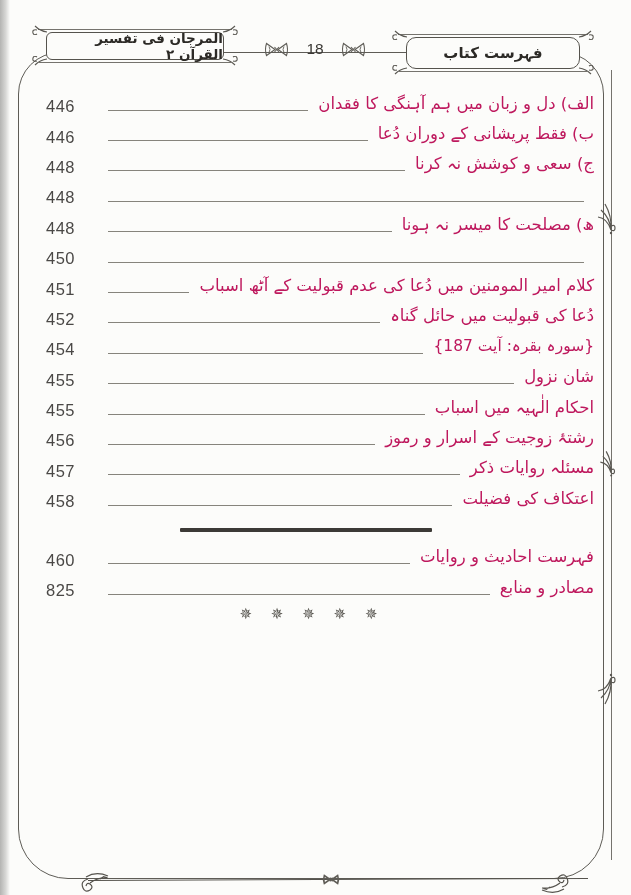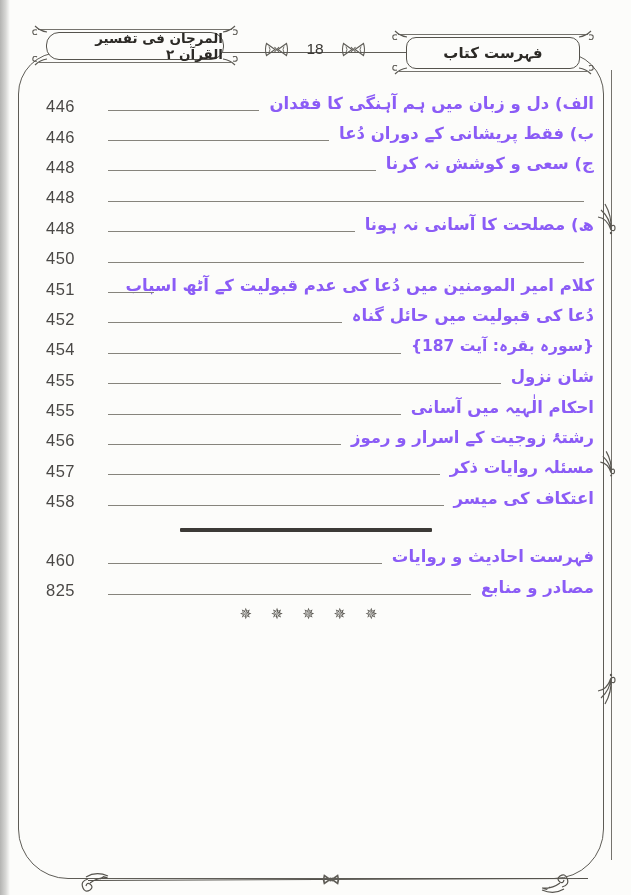--- a/index.html
+++ b/index.html
@@ -42,21 +42,21 @@
     color:#2c2a26;font-weight:bold;
   }
   .hbox::before{
     content:"";position:absolute;left:-9px;right:-9px;top:-4px;
     border-top:1.1px solid #75736d;
   }
   .hbox::after{
     content:"";position:absolute;left:-9px;right:-9px;bottom:-4px;
     border-top:1.1px solid #75736d;
   }
-  .hbox-left{left:46px;top:32px;width:176px;height:26px;border-radius:13px;font-size:13.5px;}
+  .hbox-left{left:46px;top:32px;width:176px;height:26px;border-radius:6px;font-size:13.5px;}
   .hbox-right{left:406px;top:37px;width:172px;height:30px;border-radius:10px;font-size:15px;}
   .corner-curl{position:absolute;width:17px;height:13px;}
   .corner-curl svg{display:block;}
   .cc-tl{left:-16px;top:-11px;}
   .cc-tr{right:-16px;top:-11px;transform:scaleX(-1);}
   .cc-bl{left:-16px;bottom:-10px;transform:scaleY(-1);}
   .cc-br{right:-16px;bottom:-10px;transform:scale(-1,-1);}
   
   .pageno-wrap{
     position:absolute;left:255px;top:36px;width:120px;height:26px;
@@ -78,21 +78,21 @@
     font-family:"Liberation Sans",sans-serif;
     font-size:16.5px;color:#4a4846;letter-spacing:.5px;margin-top:7px;
   }
   .leader{
     flex:1 1 auto;margin:0 10px 0 12px;
     border-bottom:1.1px solid #86847c;
     transform:translateY(7px);
   }
   .title{
     flex:0 0 auto;max-width:430px;
-    font-size:16.5px;font-weight:bold;color:#8b5cf6;
+    font-size:16.5px;font-weight:normal;color:#be185d;
     direction:rtl;white-space:nowrap;
   }
   .title.small{font-size:15.5px;}
   .divider{
     margin:15px 0 9px 150px;width:252px;height:4px;
     background:#3c3a36;border-radius:1px;
   }
   .stars{
     margin-top:3px;height:20px;
     text-align:center;font-size:15px;color:#55534d;letter-spacing:7px;
@@ -228,21 +228,21 @@
       <span class="leader"></span>
       <span class="title">ج) سعی و کوشش نہ کرنا</span>
     </div>
     <div class="row">
       <span class="num">448</span>
       <span class="leader"></span>
     </div>
     <div class="row">
       <span class="num">448</span>
       <span class="leader"></span>
-      <span class="title">ھ) مصلحت کا آسانی نہ ہونا</span>
+      <span class="title">ھ) مصلحت کا میسر نہ ہونا</span>
     </div>
     <div class="row">
       <span class="num">450</span>
       <span class="leader"></span>
     </div>
     <div class="row">
       <span class="num">451</span>
       <span class="leader"></span>
       <span class="title">کلام امیر المومنین میں دُعا کی عدم قبولیت کے آٹھ اسباب</span>
     </div>
@@ -257,36 +257,36 @@
       <span class="title small">{سورہ بقرہ: آیت 187}</span>
     </div>
     <div class="row">
       <span class="num">455</span>
       <span class="leader"></span>
       <span class="title">شان نزول</span>
     </div>
     <div class="row">
       <span class="num">455</span>
       <span class="leader"></span>
-      <span class="title">احکام الٰہیہ میں آسانی</span>
+      <span class="title">احکام الٰہیہ میں اسباب</span>
     </div>
     <div class="row">
       <span class="num">456</span>
       <span class="leader"></span>
       <span class="title">رشتۂ زوجیت کے اسرار و رموز</span>
     </div>
     <div class="row">
       <span class="num">457</span>
       <span class="leader"></span>
       <span class="title">مسئلہ روایات ذکر</span>
     </div>
     <div class="row">
       <span class="num">458</span>
       <span class="leader"></span>
-      <span class="title">اعتکاف کی میسر</span>
+      <span class="title">اعتکاف کی فضیلت</span>
     </div>
 
     <div class="divider"></div>
 
     <div class="row">
       <span class="num">460</span>
       <span class="leader"></span>
       <span class="title">فہرست احادیث و روایات</span>
     </div>
     <div class="row">

